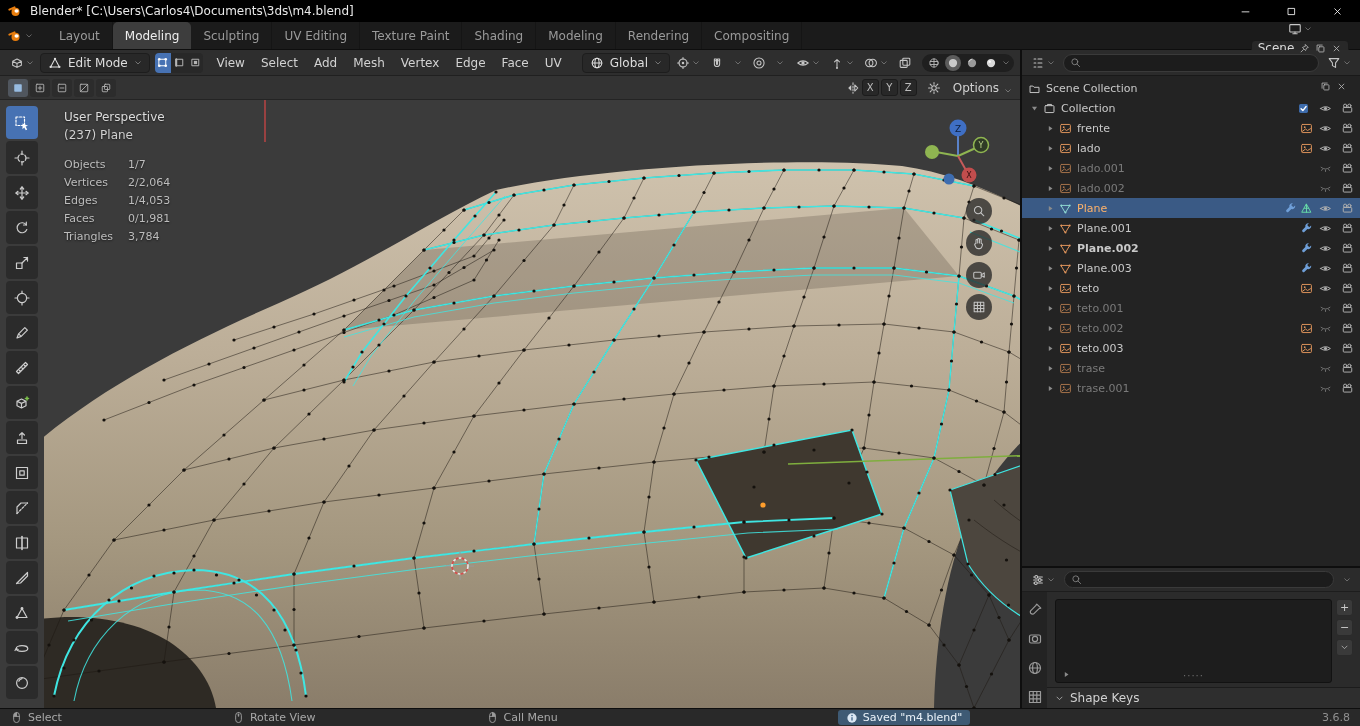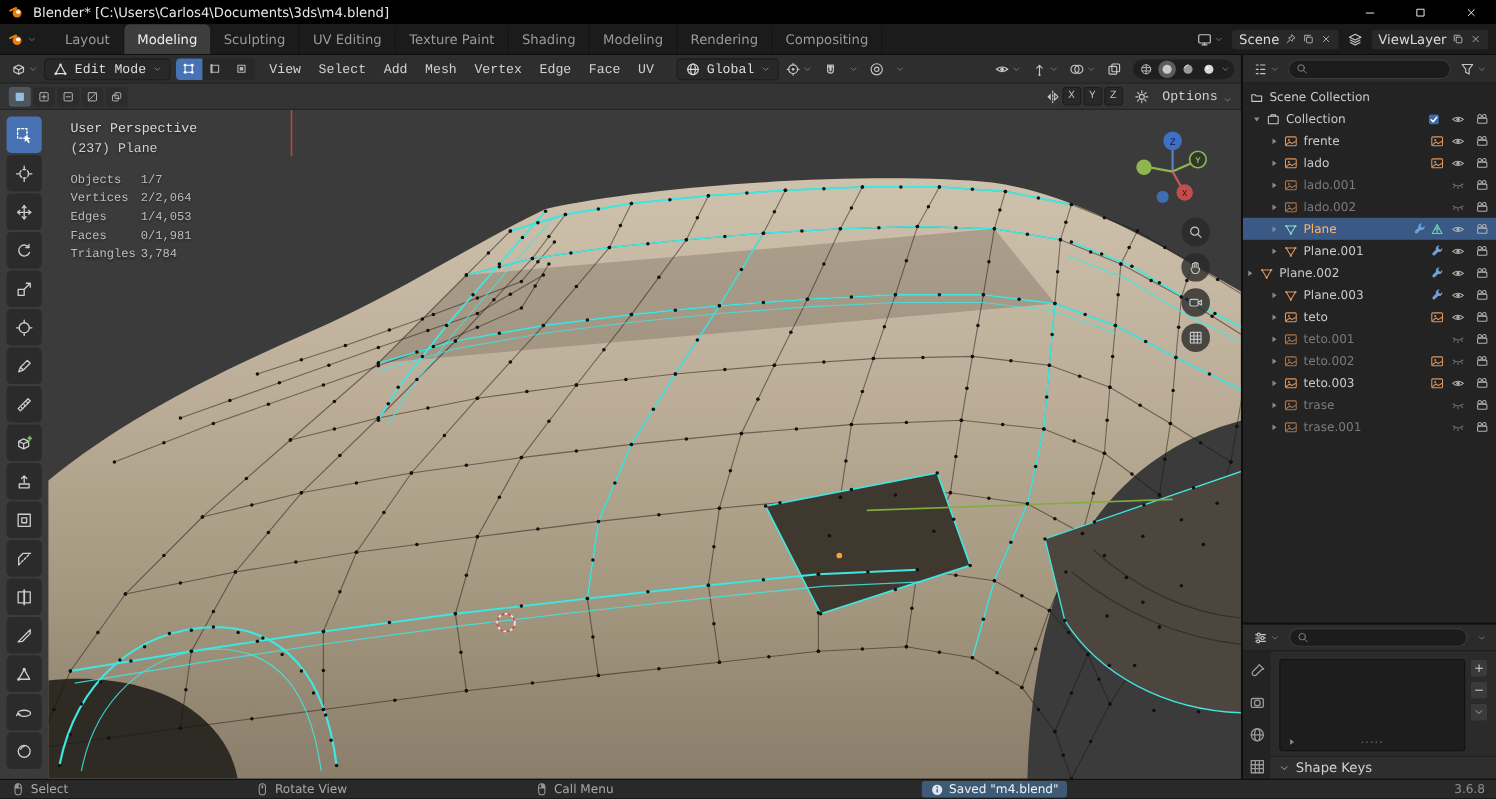--- a/index.html
+++ b/index.html
@@ -18,28 +18,28 @@
   .win-btn .icon{width:11px;height:11px;}
 
   
   .topbar{height:28px;background:#1b1b1b;display:flex;align-items:stretch;border-bottom:1px solid #0e0e0e;flex:none;}
   .app-menu{display:flex;align-items:center;gap:3px;padding:0 8px;}
   .menus{display:flex;align-items:stretch;}
   .menu-item{padding:0 9px;display:flex;align-items:center;color:#d2d2d2;white-space:nowrap;}
   .tabs{display:flex;align-items:stretch;margin-left:6px;}
   .tab{padding:0 12px;display:flex;align-items:center;color:#9a9a9a;white-space:nowrap;border-right:1px solid #151515;}
   .tab.active{background:#3d3d3d;color:#efefef;border-radius:5px 5px 0 0;border-right:none;}
-  .top-right{margin-left:auto;display:flex;align-items:center;gap:4px;padding-right:6px;}
+  .top-right{margin-left:auto;display:flex;align-items:center;gap:4px;padding-right:6px;flex-direction:column;}
   .sel-box{height:20px;background:#282828;border:1px solid #1a1a1a;border-radius:4px;display:flex;align-items:center;gap:5px;padding:0 6px;color:#dadada;}
   .sel-box .icon{width:11px;height:11px;opacity:.8;}
   .dd-icon{display:flex;align-items:center;gap:2px;padding:0 3px;color:#c8c8c8;}
 
   
   .main{flex:1;display:flex;min-height:0;}
-  .left-col{width:1130px;flex:none;display:flex;flex-direction:column;border-right:2px solid #0e0e0e;font-family:Liberation Mono, monospace;}
+  .left-col{width:1022px;flex:none;display:flex;flex-direction:column;border-right:2px solid #0e0e0e;}
   .tool-header{height:26px;background:#2e2e2e;display:flex;align-items:center;gap:2px;padding:0 6px;border-bottom:1px solid #202020;flex:none;}
   .hd-btn{display:flex;align-items:center;gap:2px;padding:0 4px;height:20px;color:#c6c6c6;border-radius:3px;}
   .dd{background:#282828;border:1px solid #1d1d1d;border-radius:4px;height:20px;padding:0 7px;display:flex;gap:6px;align-items:center;color:#dedede;white-space:nowrap;}
   .seg{display:flex;background:#282828;border-radius:4px;overflow:hidden;margin:0 3px;}
   .seg-btn{width:24px;height:20px;display:flex;align-items:center;justify-content:center;color:#b5b5b5;}
   .seg-btn.active{background:#4772b3;color:#fff;}
   .seg-btn .icon{width:13px;height:13px;}
   .hd-menus .menu-item{padding:0 8px;}
   .shading{display:flex;align-items:center;background:#1f1f1f;border-radius:10px;padding:1px 4px;gap:3px;margin-left:4px;}
   .shade-dot{width:16px;height:16px;border-radius:50%;display:flex;align-items:center;justify-content:center;color:#bbb;}
@@ -1560,21 +1560,21 @@
             <div class="slot">
               <span class="icon">
                 <svg viewBox="0 0 16 16">
                   <circle cx="5.1" cy="4.6" r="2"></circle>
                   <circle cx="10.3" cy="4.6" r="2"></circle>
                   <rect x="2.8" y="6.8" width="10.4" height="5.6" rx="1"></rect>
                 </svg>
               </span>
             </div>
           </div>
-          <div class="o-row" style="">
+          <div class="o-row" style="padding-left: 22px; font-weight: bold;">
             <div class="disc">
               <span class="icon">
                 <svg viewBox="0 0 16 16">
                   <path d="M5 3.5 L11.5 8 L5 12.5 Z" fill="currentColor" stroke="none"></path>
                 </svg>
               </span>
             </div>
             <span class="icon" style="color: rgb(224, 149, 92);">
               <svg viewBox="0 0 16 16">
                 <path d="M2.8 4.2 h10.4 L8 13 Z"></path>

